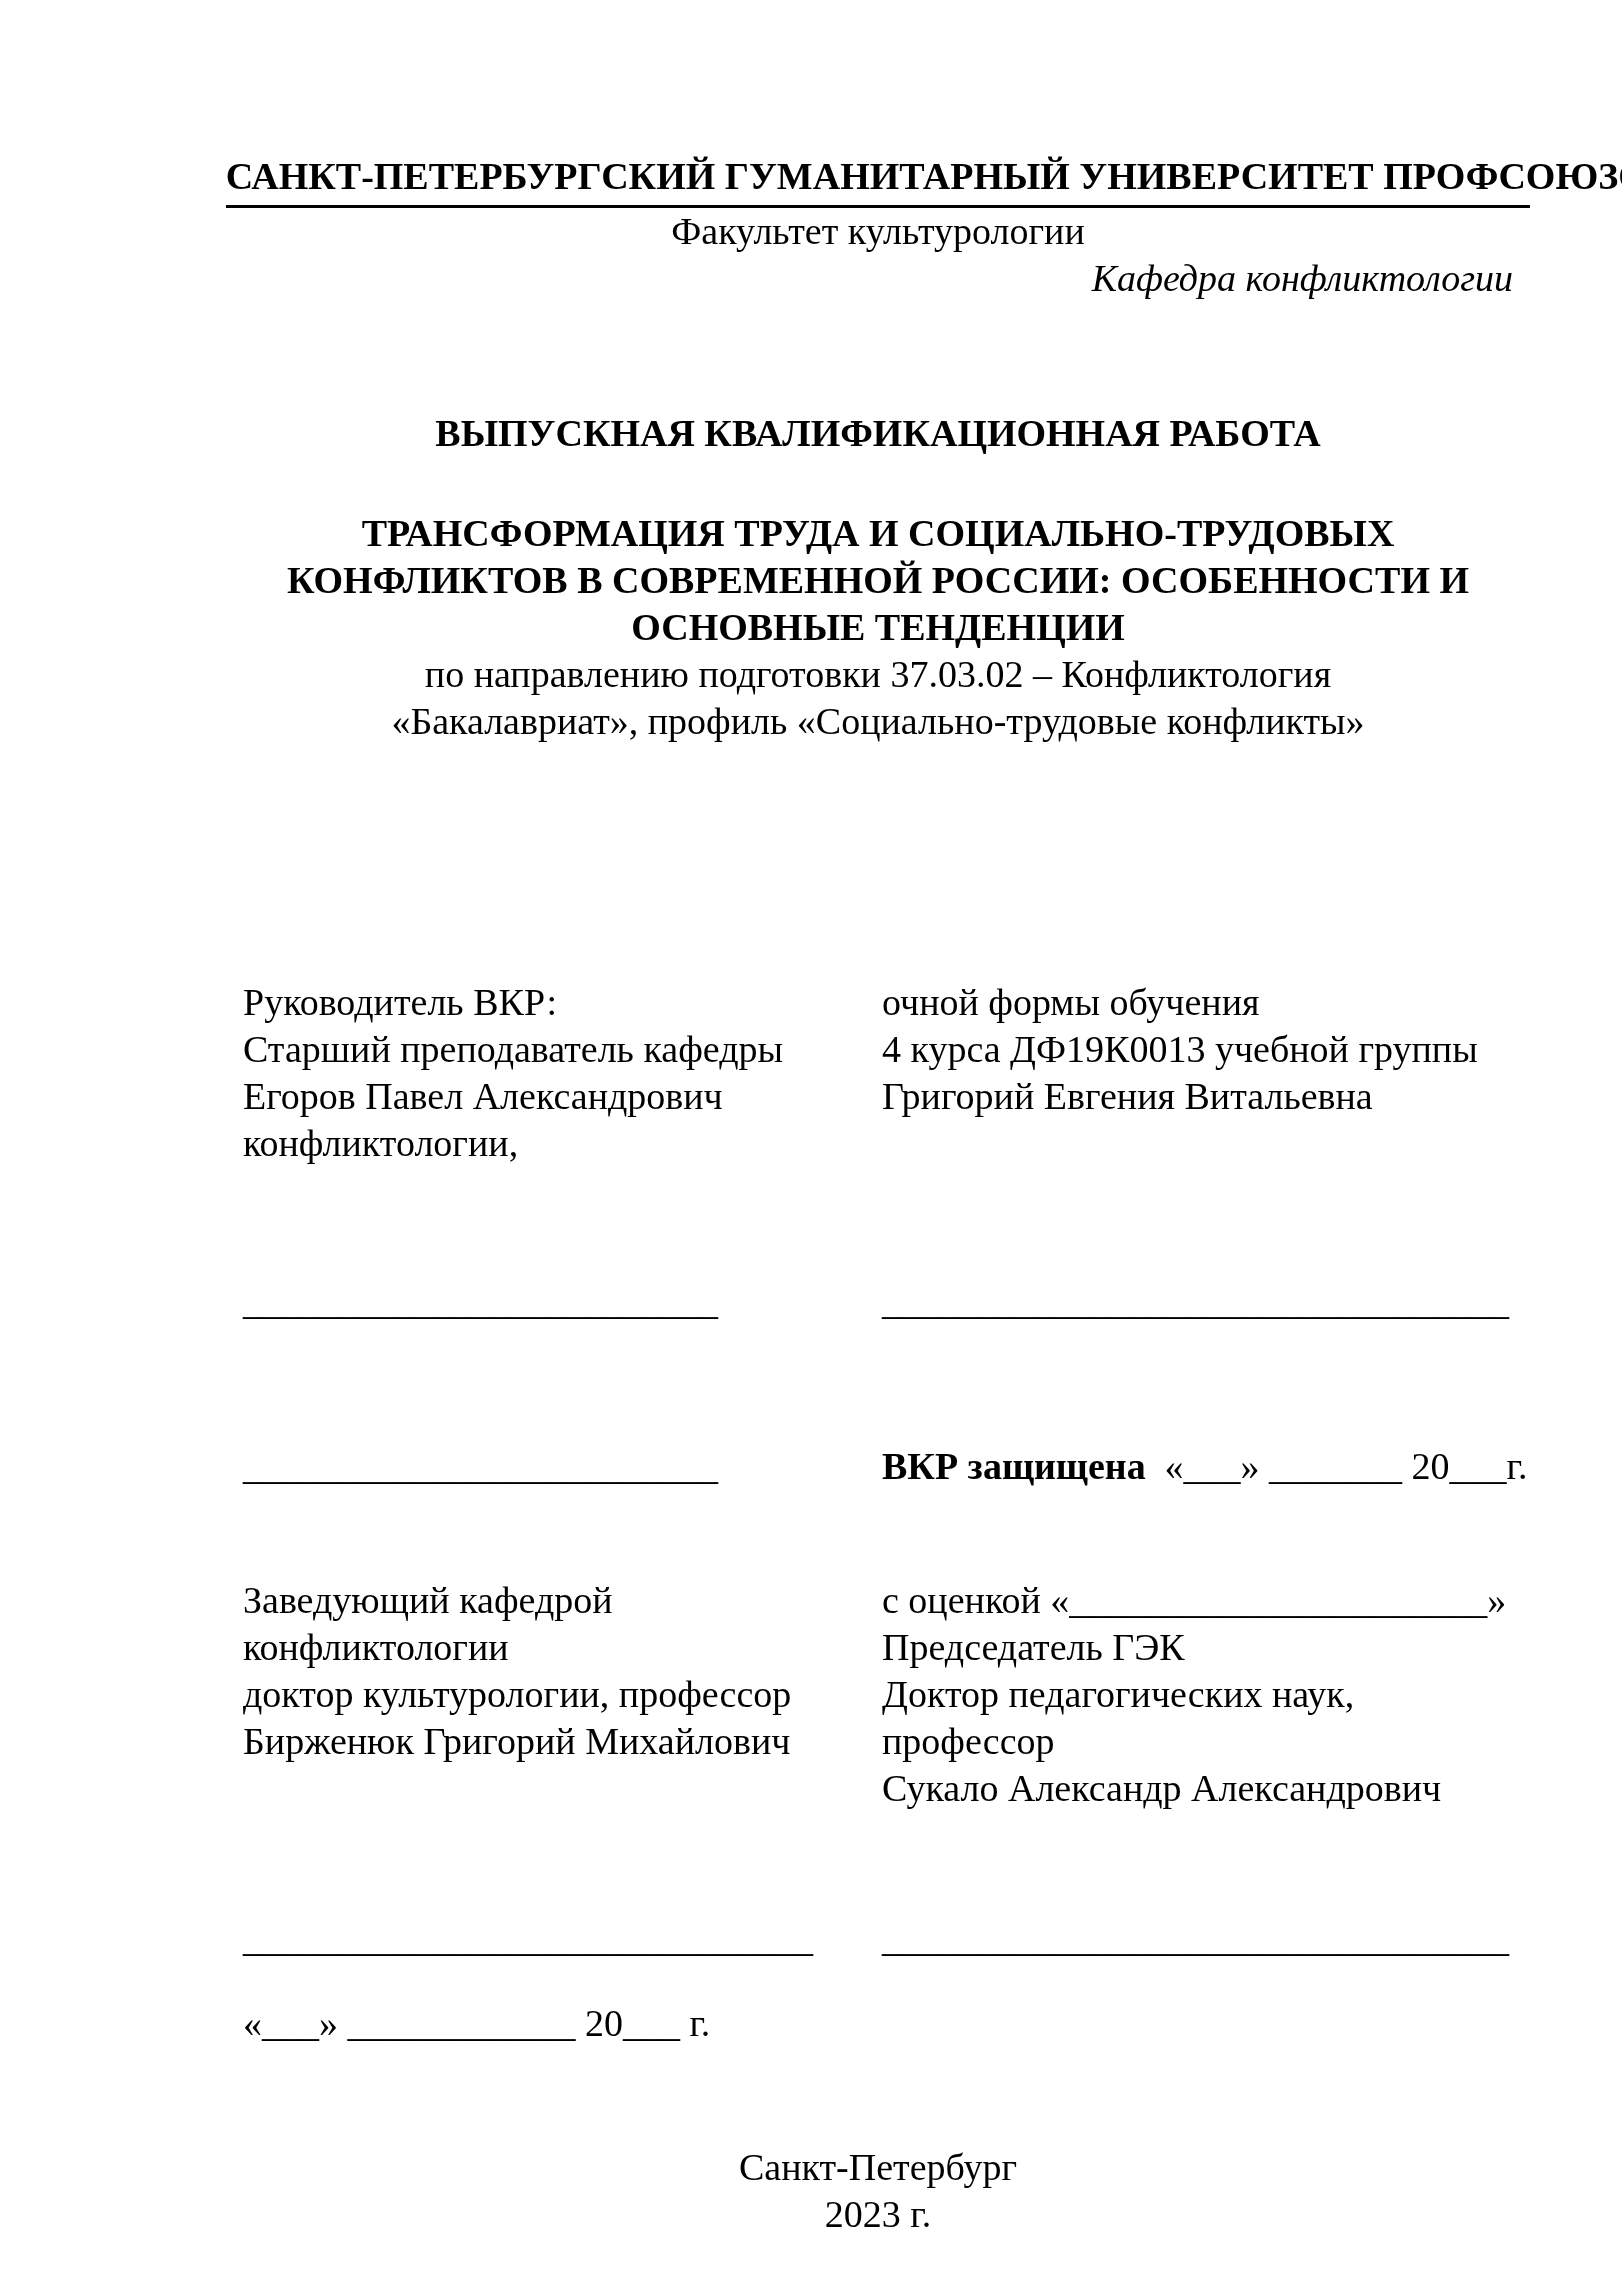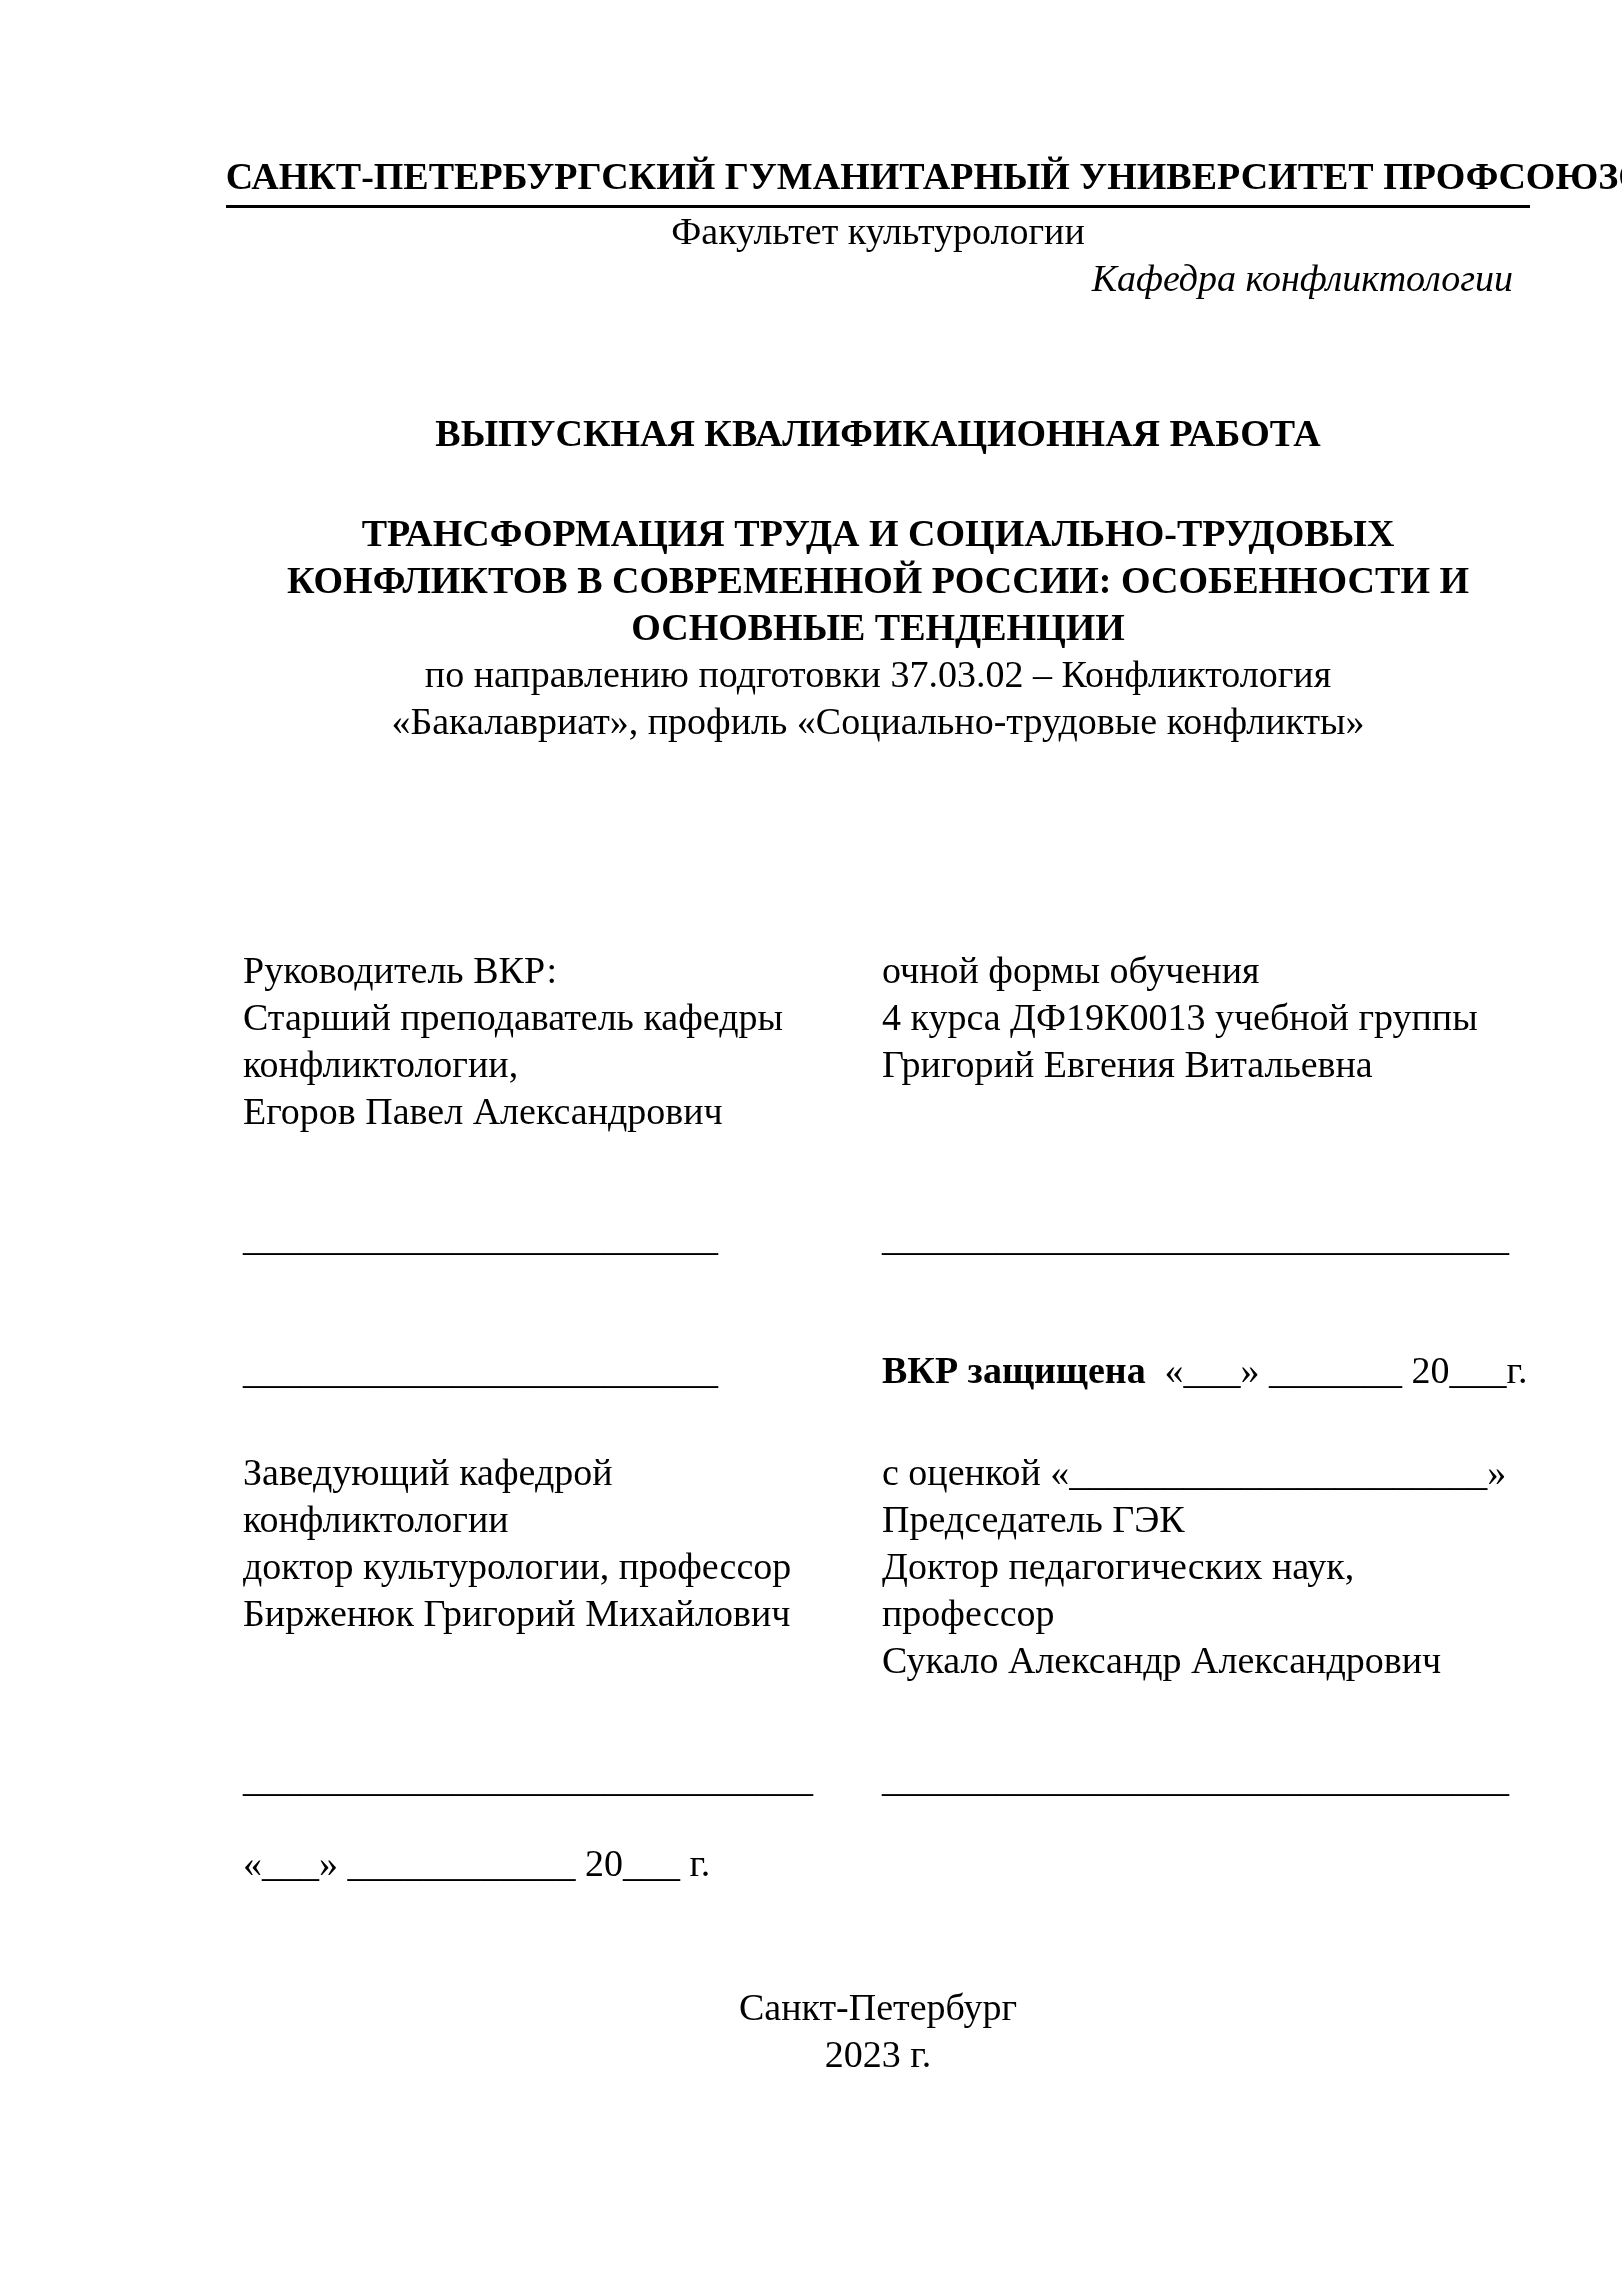--- a/index.html
+++ b/index.html
@@ -25,21 +25,21 @@
   .line { display: block; }
   .b { font-weight: bold; }
   .center { text-align: center; }
   .right { text-align: right; font-style: italic; }
   .nowrap { white-space: nowrap; }
   .header-rule {
     margin: 0 -17.3px;
     border-bottom: 3.9px solid #000000;
     padding-bottom: 4.7px;
   }
-  .cols { display: flex; }
+  .cols { display: flex; margin-top: 32px; }
   .col-l { flex: 0 0 639px; width: 639px; }
   .col-r { flex: 1 1 auto; min-width: 0; }
   .gap-left { margin-left: 9.4px; }
   .sp { width: 100%; }
 </style>
 </head>
 <body>
 
 <div class="page">
   <div class="content">
@@ -63,22 +63,22 @@
     </div>
     <div class="line center nowrap">по направлению подготовки 37.03.02 – Конфликтология</div>
     <div class="line center nowrap">«Бакалавриат», профиль «Социально-трудовые конфликты»</div>
 
     <div class="sp" style="height:202px"></div>
 
     <div class="cols">
       <div class="col-l">
         <div class="line nowrap">Руководитель ВКР:</div>
         <div class="line nowrap">Старший преподаватель кафедры</div>
+        <div class="line nowrap">Егоров Павел Александрович</div>
         <div class="line nowrap">конфликтологии,</div>
-        <div class="line nowrap">Егоров Павел Александрович</div>
       </div>
       <div class="col-r">
         <div class="line nowrap">очной формы обучения</div>
         <div class="line nowrap">4 курса ДФ19К0013 учебной группы</div>
         <div class="line nowrap">Григорий Евгения Витальевна</div>
       </div>
     </div>
 
     <div class="sp" style="height:79px"></div>
 

